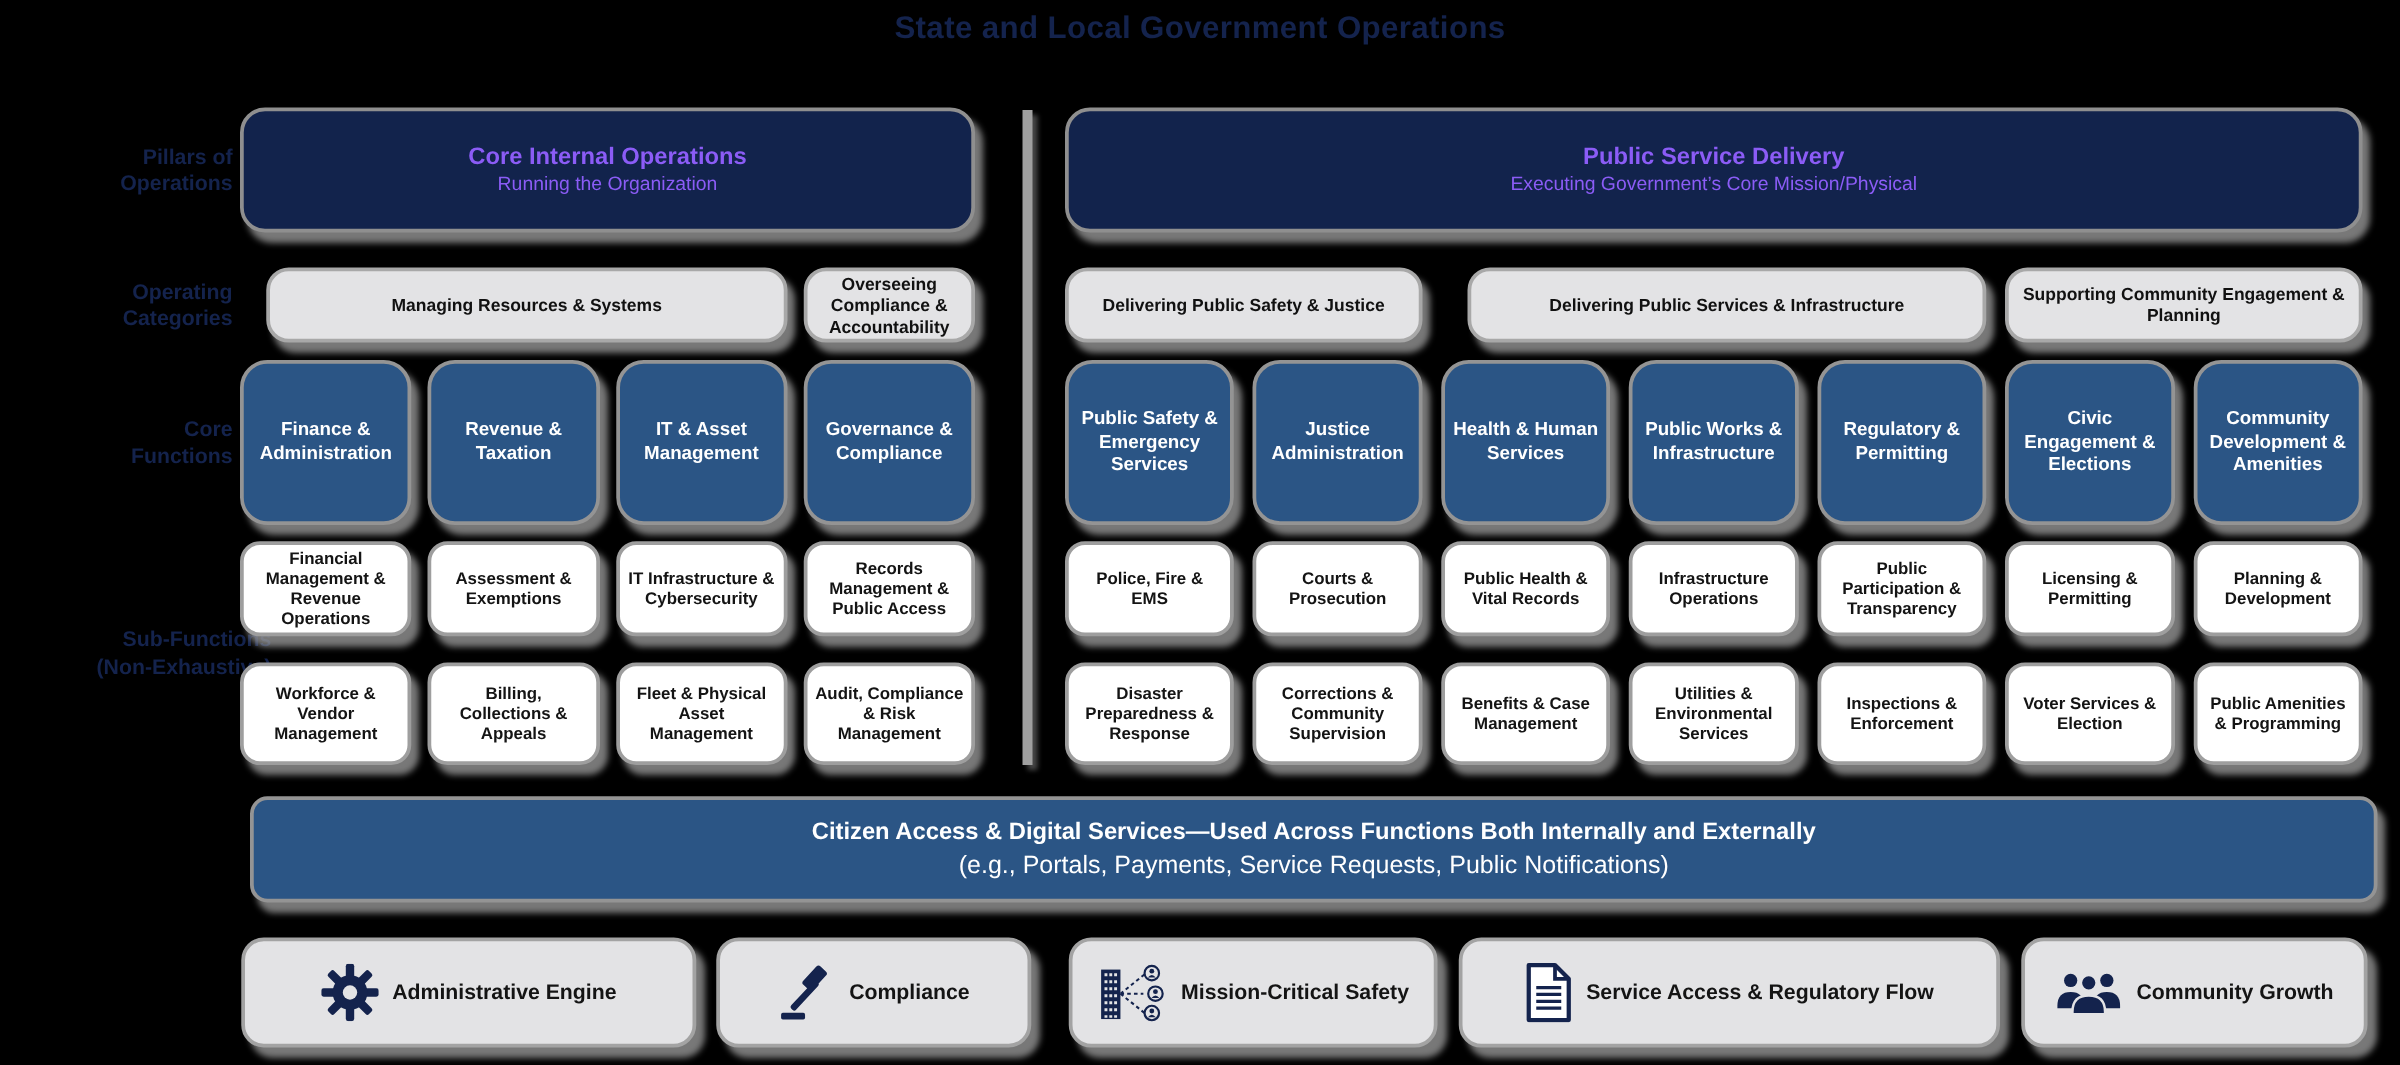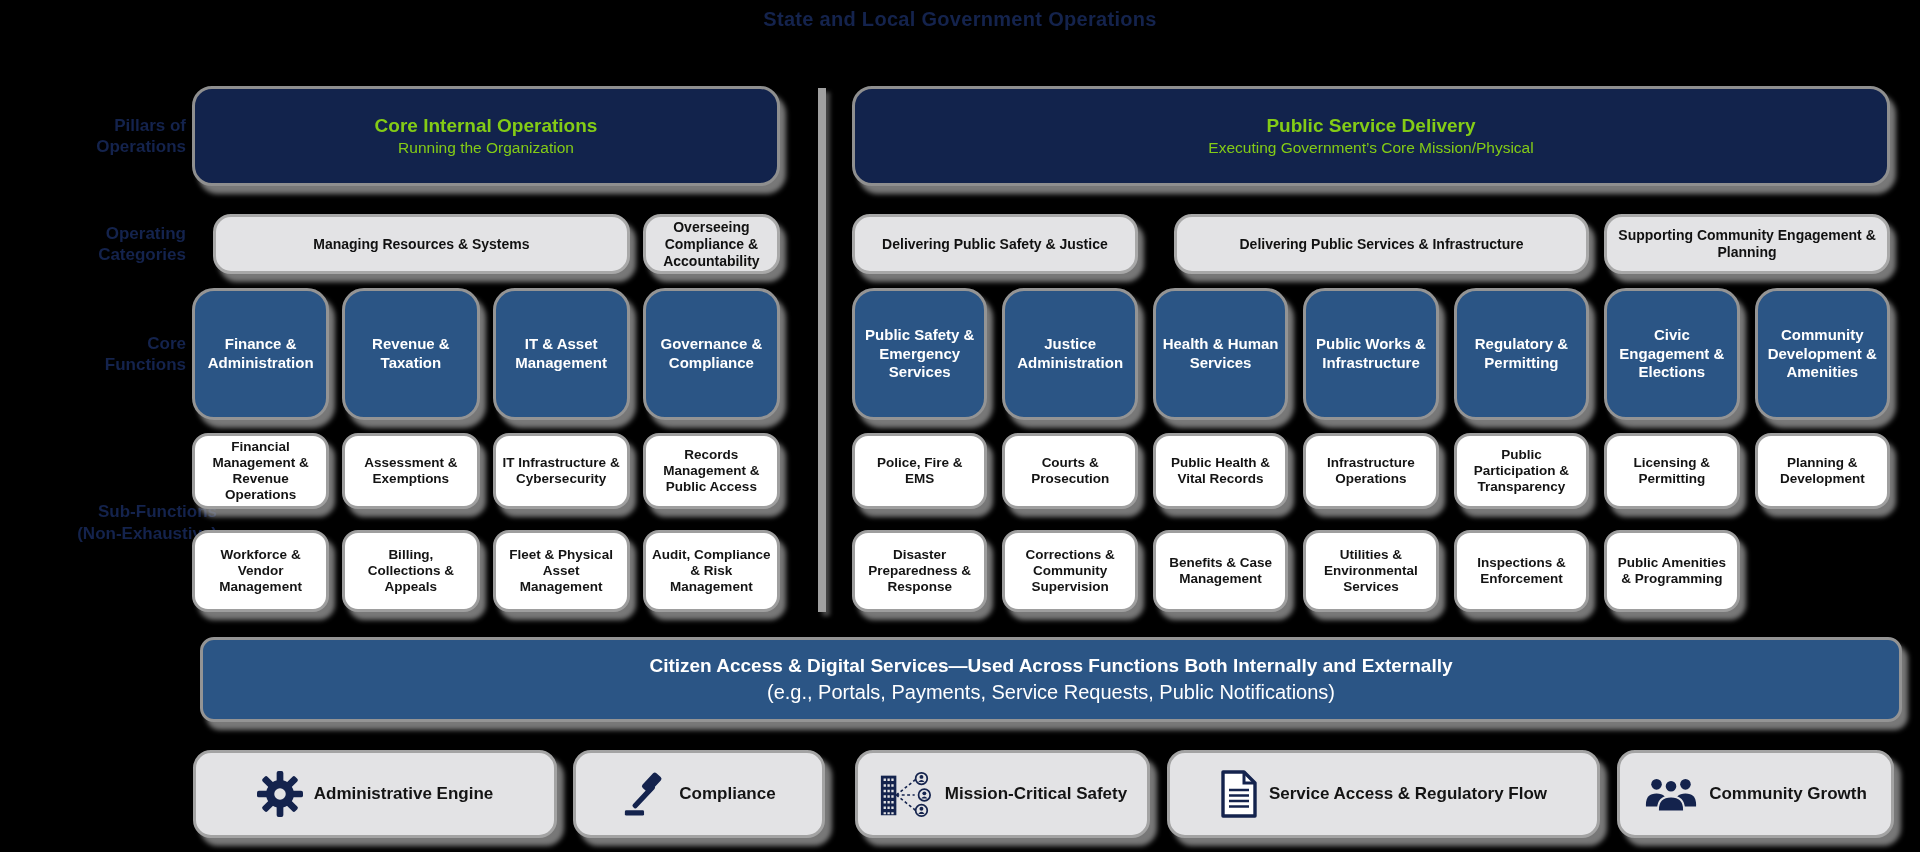--- a/index.html
+++ b/index.html
@@ -2,21 +2,21 @@
 <html style="--navy: #12234c; --blue: #2b5585; --light-gray: #e3e3e5; --navy-text: #14234d; --border-gray: #9a9a9a;"><head>
 <meta charset="utf-8">
 <style>
   html,body{margin:0;padding:0;background:#000;}
   #stage{
     position:relative;width:1920px;height:852px;background:#000;overflow:hidden;
     font-family:"Liberation Sans","DejaVu Sans",sans-serif;
   }
   .title{
     position:absolute;top:8px;left:0;width:100%;margin:0;text-align:center;
-    font-size:20px;font-weight:bold;color:var(--navy-text,#14234d);letter-spacing:.3px;
+    font-size:25px;font-weight:bold;color:var(--navy-text,#14234d);letter-spacing:.3px;
   }
   
   .rowlabel{
     position:absolute;left:0;width:186px;display:flex;align-items:center;justify-content:flex-end;
     text-align:right;color:var(--navy-text,#14234d);font-weight:bold;font-size:17px;line-height:1.25;
     white-space:pre-line;
   }
   .lbl-pillars{top:86px;height:100px;}
   .lbl-op{top:214px;height:60px;}
   .lbl-core{top:288px;height:132px;}
@@ -28,21 +28,21 @@
   .r-pillar{top:86px;height:100px;}
   .r-op{top:214px;height:60px;}
   .r-core{top:288px;height:132px;}
   .r-sub1{top:433px;height:76px;}
   .r-sub2{top:530px;height:82px;}
 
   .box{
     box-sizing:border-box;height:100%;display:flex;flex-direction:column;align-items:center;justify-content:center;
     text-align:center;box-shadow:6px 8px 5px rgba(150,150,150,.8);padding:2px 6px;
   }
-  .navyb{background:var(--navy,#12234c);border:3px solid #8f8f8f;color:#84cc16;border-radius:20px;}
+  .navyb{background:var(--navy,#12234c);border:3px solid #8f8f8f;color:#8b5cf6;border-radius:20px;}
   .blueb{background:var(--blue,#2b5585);border:3px solid #949494;color:#fff;border-radius:22px;}
   .grayb{background:var(--light-gray,#e3e3e5);border:3px solid #a8a8a8;color:#111;border-radius:18px;}
   .whiteb{background:#fff;border:3px solid #9e9e9e;color:#141414;border-radius:16px;}
 
   .pillar{grid-column:1 / -1;}
   .p-title{font-size:19px;font-weight:bold;line-height:1.25;}
   .p-sub{font-size:15.5px;line-height:1.3;}
   .op{font-size:14px;font-weight:bold;line-height:1.2;}
   .sp2{grid-column:span 2;}
   .sp3{grid-column:span 3;margin-left:21px;}
@@ -258,20 +258,23 @@
       </div>
 
       <div class="box whiteb sub">
         <span>Utilities &amp; Environmental Services</span>
       </div>
 
       <div class="box whiteb sub">
         <span>Inspections &amp; Enforcement</span>
       </div>
 
+      <div class="box whiteb sub">
+        <span>Voter Services &amp; Election</span>
+      </div>
 
       <div class="box whiteb sub">
         <span>Public Amenities &amp; Programming</span>
       </div>
     </div>
 
   <div class="banner box blueb">
     <div class="b-title">Citizen Access &amp; Digital Services—Used Across Functions Both Internally and Externally</div>
     <div class="b-sub">(e.g., Portals, Payments, Service Requests, Public Notifications)</div>
   </div>

